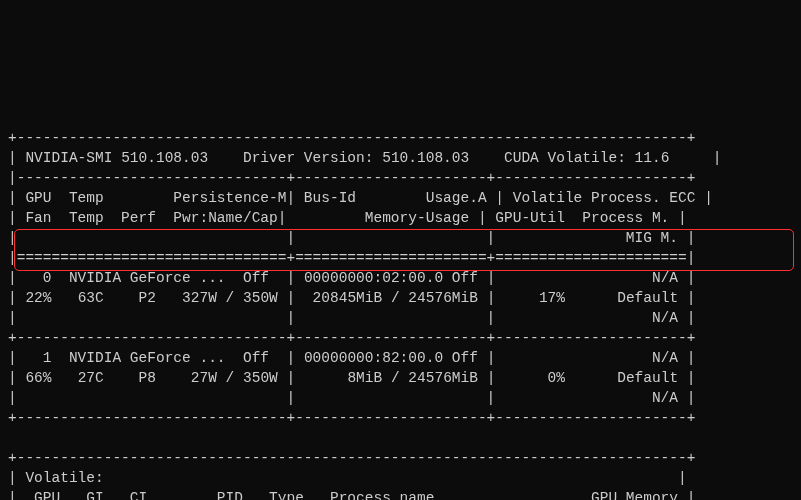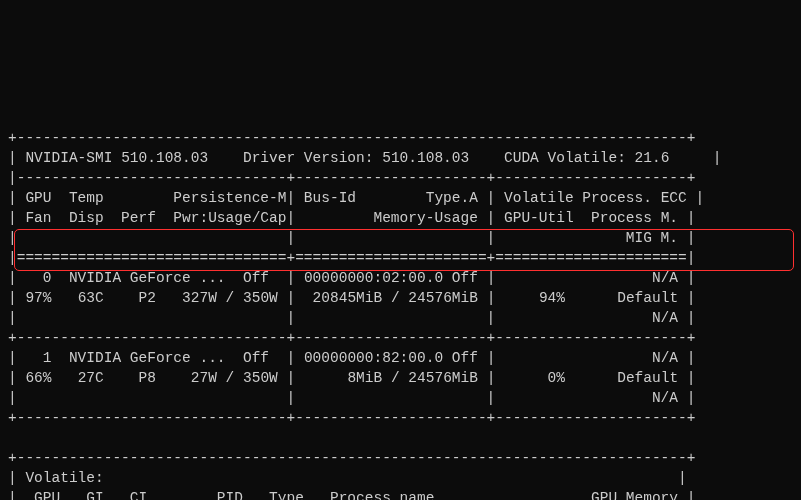--- a/index.html
+++ b/index.html
@@ -24,28 +24,28 @@
   .container { position: relative; }
 </style>
 </head>
 <body>
 
 
 
 <div class="container">
 <div class="highlight" style="left:6px; top:141px; width:780px; height:42px;"></div>
 <span>+-----------------------------------------------------------------------------+</span>
-<span>| <span>NVIDIA-SMI</span> <span>510.108.03</span>    <span>Driver Version:</span> <span>510.108.03</span>    <span>CUDA Volatile:</span> <span>21.6</span>     |</span>
+<span>| <span>NVIDIA-SMI</span> <span>510.108.03</span>    <span>Driver Version:</span> <span>510.108.03</span>    <span>CUDA Volatile:</span> <span>11.6</span>     |</span>
 <span>|-------------------------------+----------------------+----------------------+</span>
-<span>| <span>GPU  Temp        Persistence-M</span>| <span>Bus-Id        Type.A</span> | <span>Volatile Process. ECC</span> |</span>
-<span>| <span>Fan  Disp  Perf  Pwr:Usage/Cap</span>| <span>        Memory-Usage</span> | <span>GPU-Util  Process M.</span> |</span>
+<span>| <span>GPU  Temp        Persistence-M</span>| <span>Bus-Id        Usage.A</span> | <span>Volatile Process. ECC</span> |</span>
+<span>| <span>Fan  Temp  Perf  Pwr:Name/Cap</span>| <span>        Memory-Usage</span> | <span>GPU-Util  Process M.</span> |</span>
 <span>|                               |                      | <span>              MIG M.</span> |</span>
 <span>|===============================+======================+======================|</span>
 <span>|   <span>0</span>  <span>NVIDIA GeForce ...</span>  <span>Off</span>  | <span>00000000:02:00.0</span> <span>Off</span> |                  <span>N/A</span> |</span>
-<span>| <span>97%</span>   <span>63C</span>    <span>P2</span>   <span>327W</span> / <span>350W</span> |  <span>20845MiB</span> / <span>24576MiB</span> |     <span>94%</span>      <span>Default</span> |</span>
+<span>| <span>22%</span>   <span>63C</span>    <span>P2</span>   <span>327W</span> / <span>350W</span> |  <span>20845MiB</span> / <span>24576MiB</span> |     <span>17%</span>      <span>Default</span> |</span>
 <span>|                               |                      |                  <span>N/A</span> |</span>
 <span>+-------------------------------+----------------------+----------------------+</span>
 <span>|   <span>1</span>  <span>NVIDIA GeForce ...</span>  <span>Off</span>  | <span>00000000:82:00.0</span> <span>Off</span> |                  <span>N/A</span> |</span>
 <span>| <span>66%</span>   <span>27C</span>    <span>P8</span>    <span>27W</span> / <span>350W</span> |      <span>8MiB</span> / <span>24576MiB</span> |      <span>0%</span>      <span>Default</span> |</span>
 <span>|                               |                      |                  <span>N/A</span> |</span>
 <span>+-------------------------------+----------------------+----------------------+</span>
 <span>                                                                               </span>
 <span>+-----------------------------------------------------------------------------+</span>
 <span>| <span>Volatile:</span>                                                                  |</span>
 <span>| <span> GPU   GI   CI        PID   Type   Process name                  GPU Memory </span>|</span>

